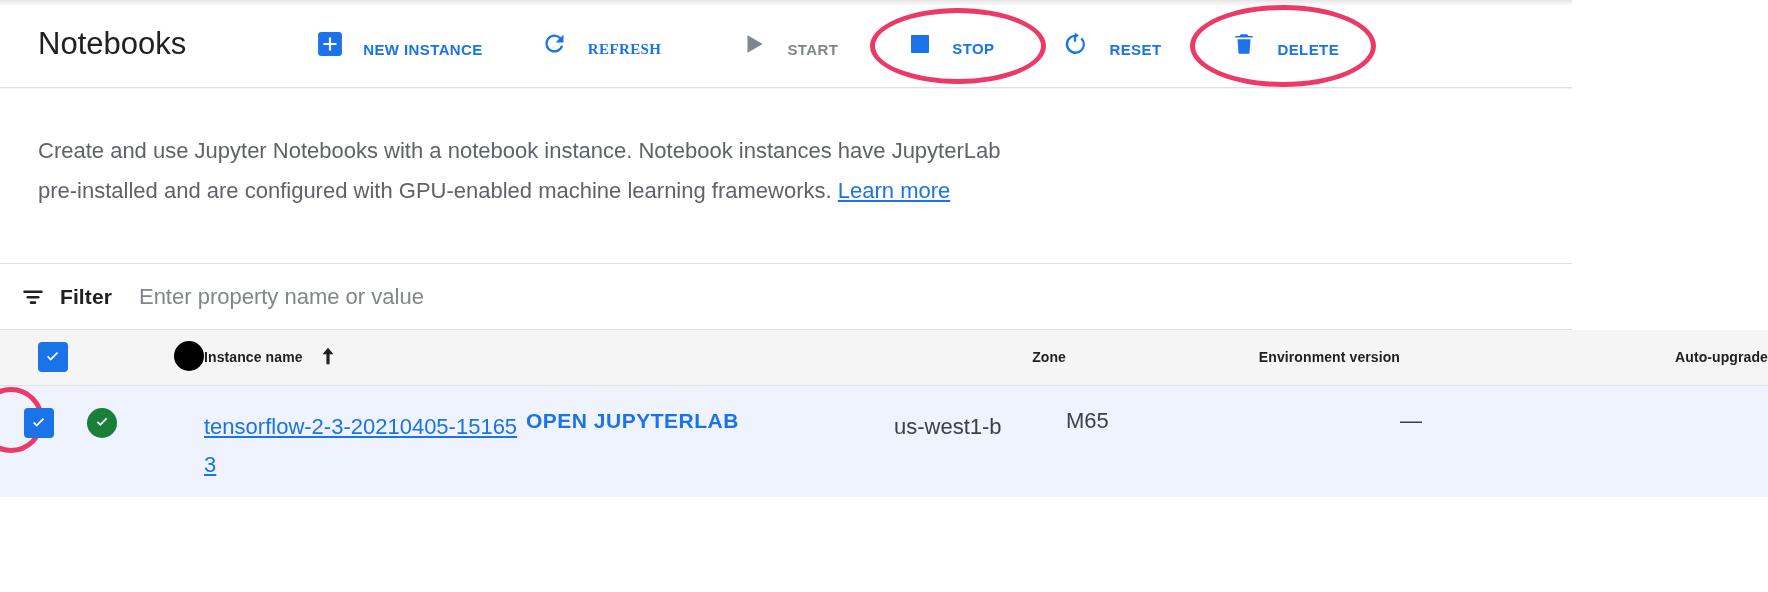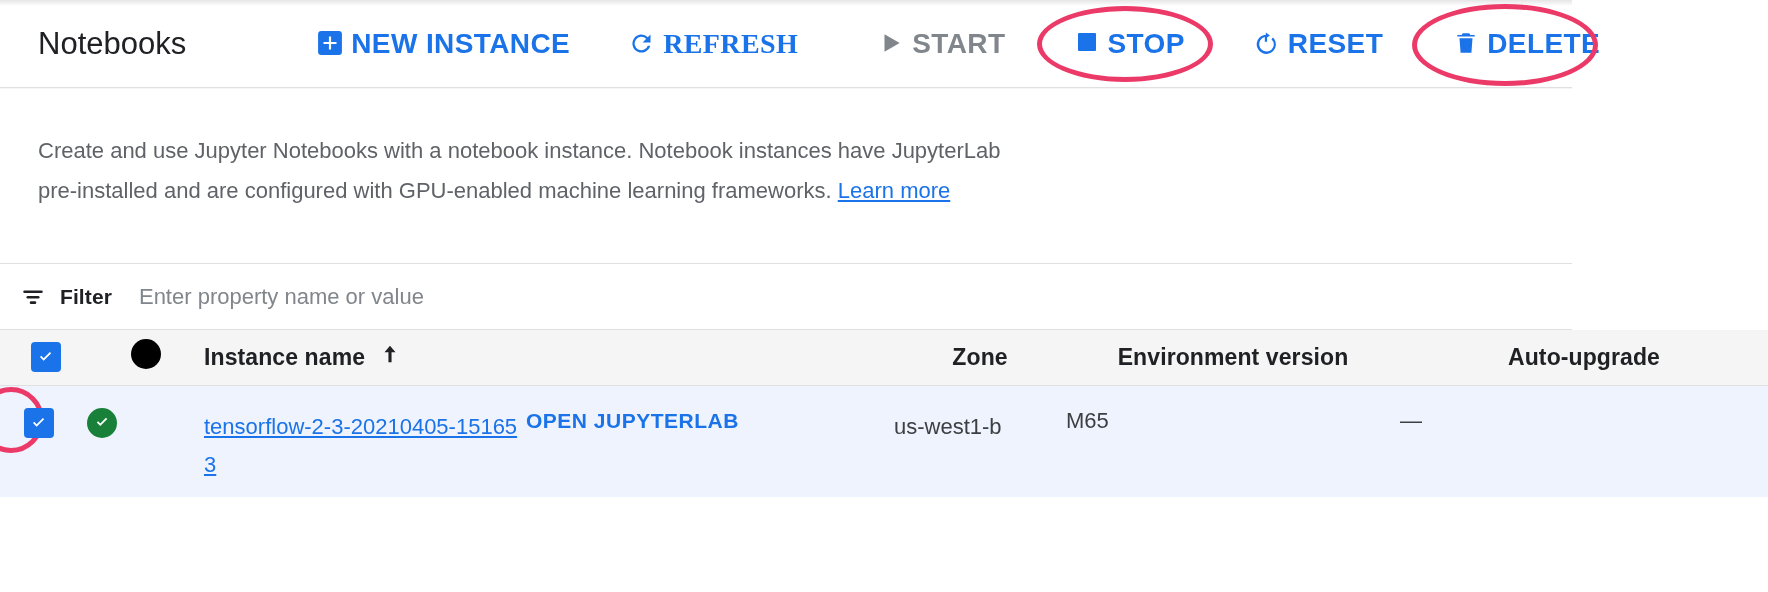--- a/index.html
+++ b/index.html
@@ -50,28 +50,28 @@
   .toolbar {
     display: flex;
     align-items: center;
     margin-left: 115px;
     gap: 0px;
   }
 
   .tb-btn {
     position: relative;
     display: inline-flex;
-    align-items: flex-start;
-    gap: 8px;
+    align-items: flex-end;
+    gap: 20px;
     padding: 8px 16px;
     background: none;
     border: none;
     cursor: pointer;
     font-family: "Liberation Sans", sans-serif;
-    font-size: 28px;
+    font-size: 15px;
     font-weight: 700;
     letter-spacing: 0.4px;
     color: #1a73e8;
     white-space: nowrap;
   }
   .tb-btn.disabled { color: #80868b; cursor: default; }
   .tb-label { line-height: 1; }
 
   .tb-gap-a { margin-left: 26px; font-family: Liberation Serif, serif; }
   .tb-gap-b { margin-left: 48px; }
@@ -140,22 +140,22 @@
     background: transparent;
     width: 600px;
   }
   .filter-input::placeholder { color: #80868b; }
 
   
   .tbl { width: 100%; border-collapse: collapse; table-layout: fixed; }
 
   .tbl thead tr { background: #f5f5f5; height: 55px; }
   .tbl th {
-    text-align: center;
-    font-size: 23px;
+    text-align: right;
+    font-size: 14px;
     font-weight: 700;
     color: #202124;
     letter-spacing: 0.1px;
     padding: 0;
     vertical-align: middle;
     border-bottom: 1px solid #e0e0e0;
   }
 
   .tbl tbody tr { background: #eef3fd; height: 112px; }
   .tbl td {

